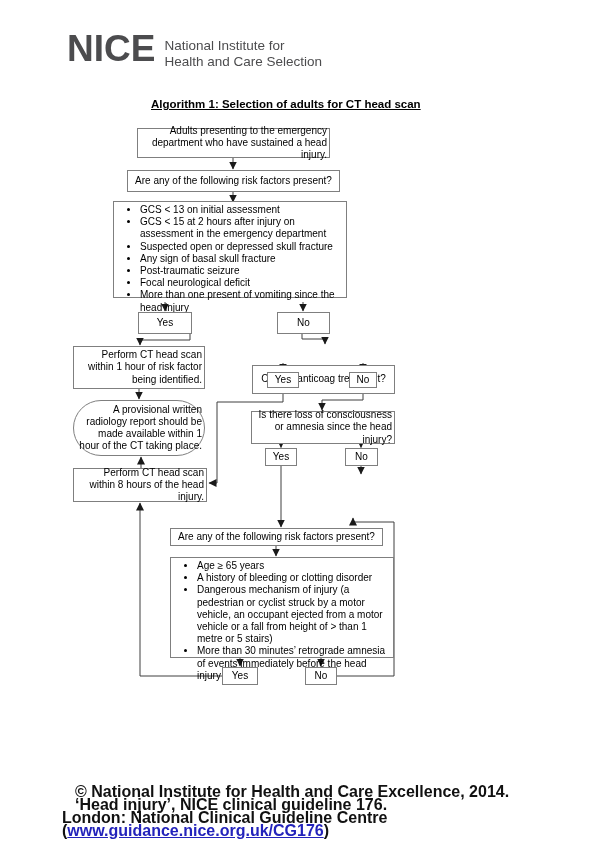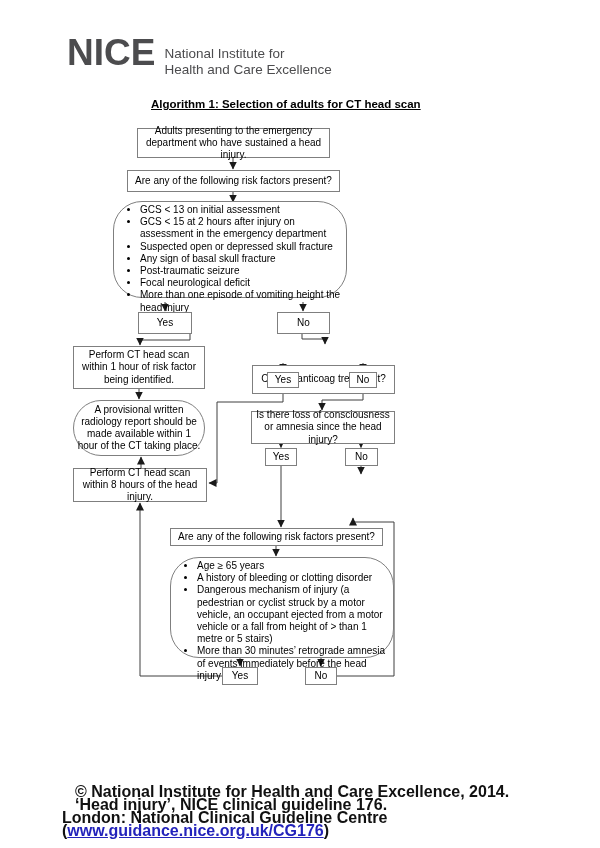--- a/index.html
+++ b/index.html
@@ -1,50 +1,50 @@
 <!DOCTYPE html>
 <html><head>
 <meta charset="utf-8">
 <style>
   html,body{margin:0;padding:0;background:#ffffff;}
   .page{position:relative;width:600px;height:848px;background:#ffffff;overflow:hidden;
         font-family:"Liberation Sans",sans-serif;color:#000;}
   
   .logo{position:absolute;left:67px;top:27px;display:flex;align-items:center;}
   .logo-acronym{font-size:37px;font-weight:bold;letter-spacing:0px;color:#4c4c4e;line-height:40px;}
-  .logo-tagline{margin-left:9px;margin-top:19px;font-size:13.5px;line-height:16px;color:#4c4c4e;}
+  .logo-tagline{margin-left:9px;margin-top:11px;font-size:13.5px;line-height:16px;color:#4c4c4e;}
   
   .algo-title{position:absolute;left:139px;top:98px;font-size:11.5px;font-weight:bold;
               text-decoration:underline;margin-left:12px;}
   
   .node{position:absolute;background:#fff;border:1px solid #7f7f7f;box-sizing:border-box;
-        display:flex;align-items:center;justify-content:center;text-align:center;
+        display:flex;align-items:center;justify-content:center;text-align:right;
         font-size:10px;line-height:12.2px;padding:1px 2px;}
-  .bullets{align-items:flex-start;justify-content:flex-start;text-align:left;padding:2px 3px 2px 2px;border-radius:29px;}
+  .bullets{align-items:flex-start;justify-content:flex-start;text-align:left;padding:2px 3px 2px 2px;}
   .bullets ul{margin:0;padding:0 0 0 24px;list-style:disc;}
   .bullets li{margin:0;padding:0;}
   
   .wires{position:absolute;left:0;top:0;pointer-events:none;}
   .wires polyline,.wires line{fill:none;stroke:#3f3f3f;stroke-width:1;}
   
   .footer{position:absolute;left:62px;top:785px;width:492px;font-size:16px;font-weight:bold;
           line-height:13px;color:#111;}
   .footer .l1{padding-left:13px;}
   .footer a{color:#2323bb;text-decoration:underline;font-weight:bold;text-align:center;}
 </style>
 </head>
 <body>
 
 <div class="page">
 
   <div class="logo">
     <div class="logo-acronym">NICE</div>
     <div class="logo-tagline">
       <div>National Institute for</div>
-      <div>Health and Care Excellence</div>
+      <div>Health and Care Selection</div>
     </div>
   </div>
 
   <div class="algo-title">Algorithm 1: Selection of adults for CT head scan</div>
 
   <svg class="wires" width="600" height="848">
     <defs>
       <marker id="arrow" markerUnits="userSpaceOnUse" markerWidth="9" markerHeight="8" refX="7.5" refY="4" orient="auto">
         <path d="M0,0 L8,4 L0,8 Z" fill="#1a1a1a"></path>
       </marker>
@@ -77,21 +77,21 @@
   <div class="node" style="left:127px;top:170px;width:213px;height:22px;">Are any of the following risk factors present?</div>
 
   <div class="node bullets" style="left:113px;top:201px;width:234px;height:97px;">
     <ul>
       <li>GCS &lt; 13 on initial assessment</li>
       <li>GCS &lt; 15 at 2 hours after injury on assessment in the emergency department</li>
       <li>Suspected open or depressed skull fracture</li>
       <li>Any sign of basal skull fracture</li>
       <li>Post-traumatic seizure</li>
       <li>Focal neurological deficit</li>
-      <li>More than one episode of vomiting height the head injury</li>
+      <li>More than one present of vomiting since the head injury</li>
     </ul>
   </div>
 
   <div class="node" style="left:138px;top:312px;width:54px;height:22px;">Yes</div>
   <div class="node" style="left:277px;top:312px;width:53px;height:22px;">No</div>
 
   <div class="node" style="left:73px;top:346px;width:132px;height:43px;">Perform CT head scan within 1 hour of risk factor being identified.</div>
 
   <div class="node" style="left:73px;top:400px;width:132px;height:56px;border-radius:28px;">A provisional written radiology report should be made available within 1 hour of the CT taking place.</div>
 

